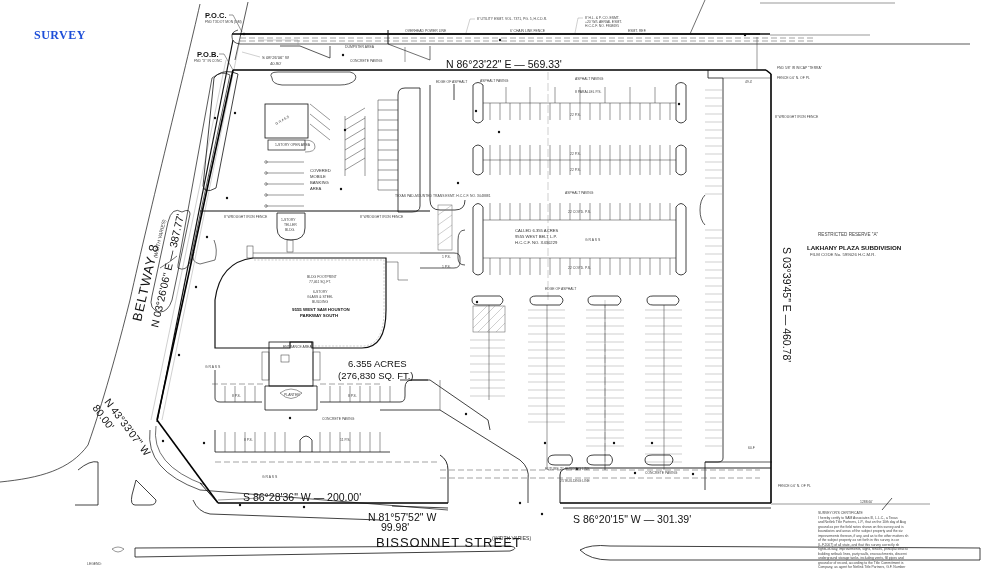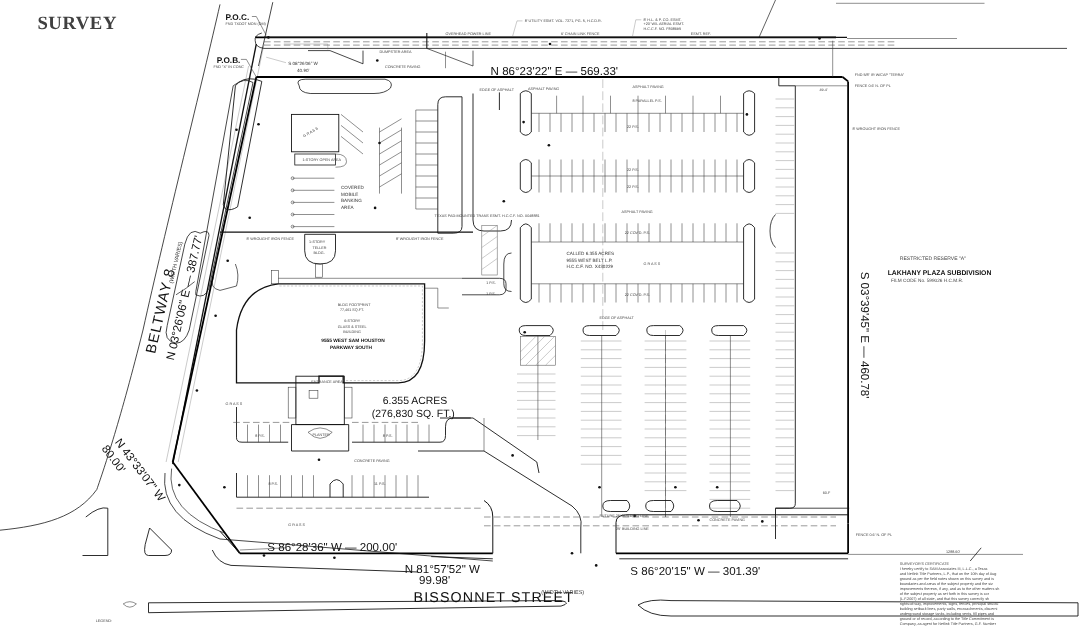--- a/index.html
+++ b/index.html
@@ -1,18 +1,18 @@
 <!DOCTYPE html>
 <html><head>
 <meta charset="utf-8">
 <style>
   html, body { margin:0; padding:0; background:#ffffff; }
   body { width:984px; height:570px; position:relative; overflow:hidden; font-family:"Liberation Sans", sans-serif; }
   #canvas { position:absolute; left:0; top:0; width:984px; height:570px; }
-  .title { position:absolute; left:34px; top:11px; font-family:"Liberation Serif", serif; font-weight:bold; font-size:17px; color:#404040; letter-spacing:0.5px; }
+  .title { position:absolute; left:34px; top:28px; font-family:"Liberation Serif", serif; font-weight:bold; font-size:12px; color:#1d4ed8; letter-spacing:0.5px; }
   svg text { font-family:"Liberation Sans", sans-serif; fill:#222; }
   .big { font-size:10.5px; fill:#111; }
   .sm { font-size:4.2px; fill:#333; }
   .tiny { font-size:3.4px; fill:#444; }
   .street { font-size:13px; fill:#111; letter-spacing:1px; }
   .ln { stroke:#111; fill:none; }
   .thin { stroke:#333; stroke-width:0.5; fill:none; }
   .hair { stroke:#777; stroke-width:0.35; fill:none; }
   .bold { stroke:#000; stroke-width:1.6; fill:none; }
   .dash { stroke:#444; stroke-width:0.5; fill:none; stroke-dasharray:6 3; }

